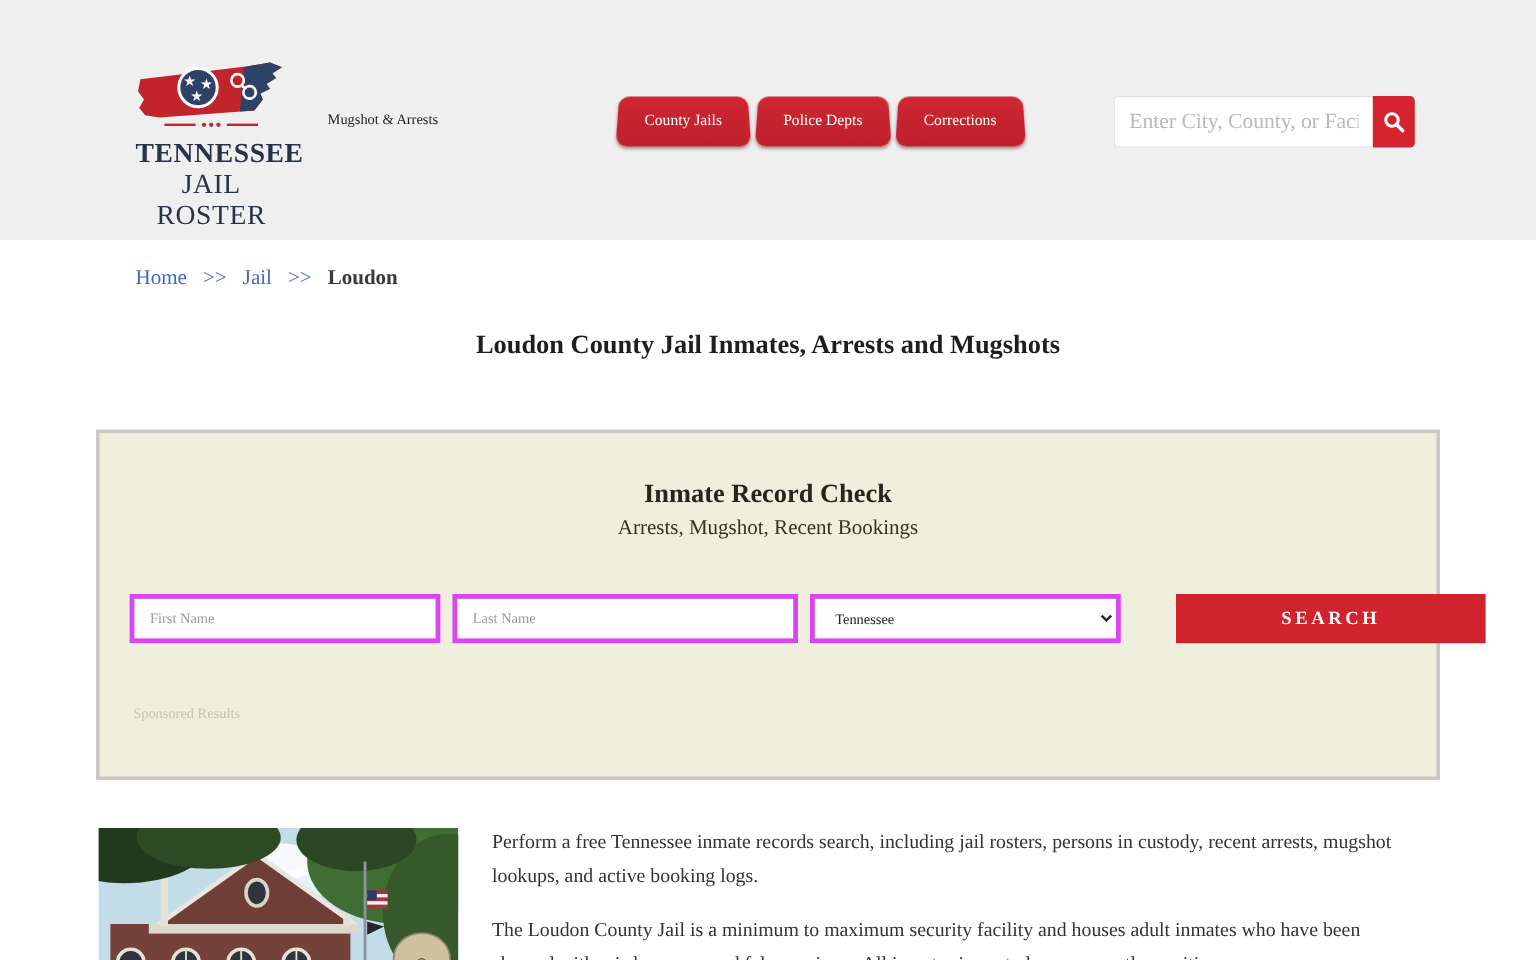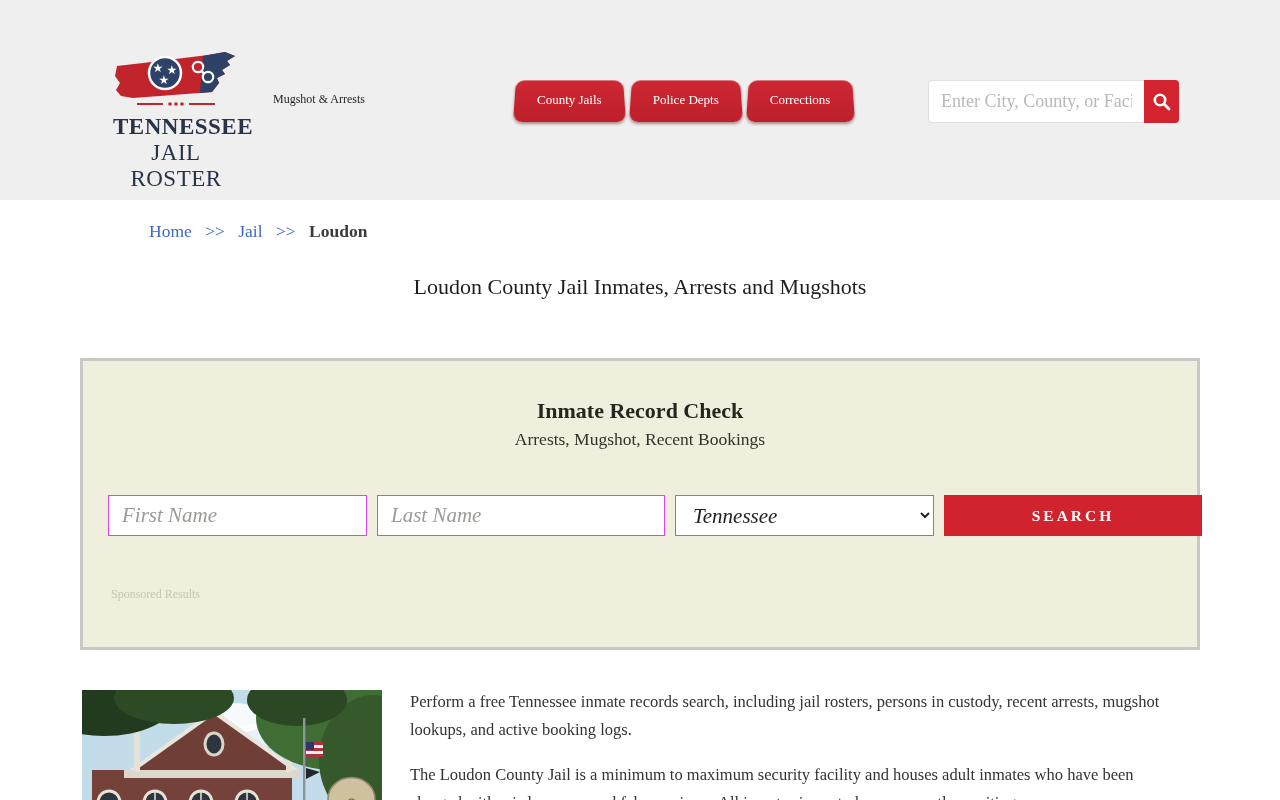--- a/index.html
+++ b/index.html
@@ -25,40 +25,40 @@
   .searchbox { position:absolute; left:928px; top:80px; display:flex; height:43px; }
   .searchbox input { width:216px; height:43px; border:1px solid #e0e0e0; border-right:none;
                      border-radius:4px 0 0 4px; padding:0 12px; font-size:18px;
                      font-family:"Liberation Serif", serif; color:#333; background:#fff; outline:none; }
   .searchbox input::placeholder { color:#b9b9b9; }
   .searchbox button { width:35px; height:43px; border:none; background:#d2232e;
                       border-radius:0 4px 4px 0; cursor:pointer; display:flex;
                       align-items:center; justify-content:center; }
 
   
-  .breadcrumb { position:absolute; left:113px; top:221px; font-size:17.5px; color:#3f68c5;margin-left:36px; }
+  .breadcrumb { position:absolute; left:113px; top:221px; font-size:17.5px; color:#3f68c5; }
   .breadcrumb a { color:#3f68c5; text-decoration:none; cursor:pointer; }
   .breadcrumb .sep { margin:0 9px; color:#3f68c5; }
   .breadcrumb .cur { color:#3a3a3a; font-weight:700; }
   h1.title { position:absolute; left:0; top:274px; width:1280px; text-align:center;
-             font-size:22px; font-weight:400; color:#1e1e1e; }
+             font-size:22px; font-weight:700; color:#1e1e1e; }
 
   
   .panel { position:absolute; left:80px; top:358px; width:1120px; height:292px;
            background:#f0eedd; border:3px solid #c9c8c3; }
   .panel h2 { text-align:center; margin-top:37px; font-size:22px; font-weight:700; color:#26261f; }
   .panel-sub { text-align:center; margin-top:5px; font-size:17.5px; color:#33332b; }
   .form-row { position:absolute; left:25px; top:134px; display:flex; gap:10px; }
-  .field { height:41px; border:1px solid #d946ef; background:#fff; font-size:21px;
-           font-family:"Liberation Serif", serif; color:#222; padding:0 13px; outline:none;font-style:italic; }
+  .field { height:41px; border:4px solid #d946ef; background:#fff; font-size:12px;
+           font-family:"Liberation Serif", serif; color:#222; padding:0 13px; outline:none; }
   .field::placeholder { color:#9a9a96; }
   .f1 { width:259px; } .f2 { width:288px; } .f3 { width:259px; }
   .search-btn { width:258px; height:41px; border:none; background:#d0232e; color:#fff;
                 font-size:15.5px; font-weight:700; letter-spacing:3px; cursor:pointer;
-                font-family:"Liberation Serif", serif; }
+                font-family:"Liberation Serif", serif;margin-left:36px; }
   .sponsored { position:absolute; left:28px; top:226px; font-size:12px; color:#c6c4b4; }
 
   
   .hero { position:absolute; left:82px; top:690px; width:300px; height:110px; overflow:hidden; }
   .text-col { position:absolute; left:410px; top:688px; width:752px; font-size:16.5px;
               line-height:28px; color:#333; }
   .text-col p { margin:0 0 17px 0; }
 </style>
 </head>
 <body>

